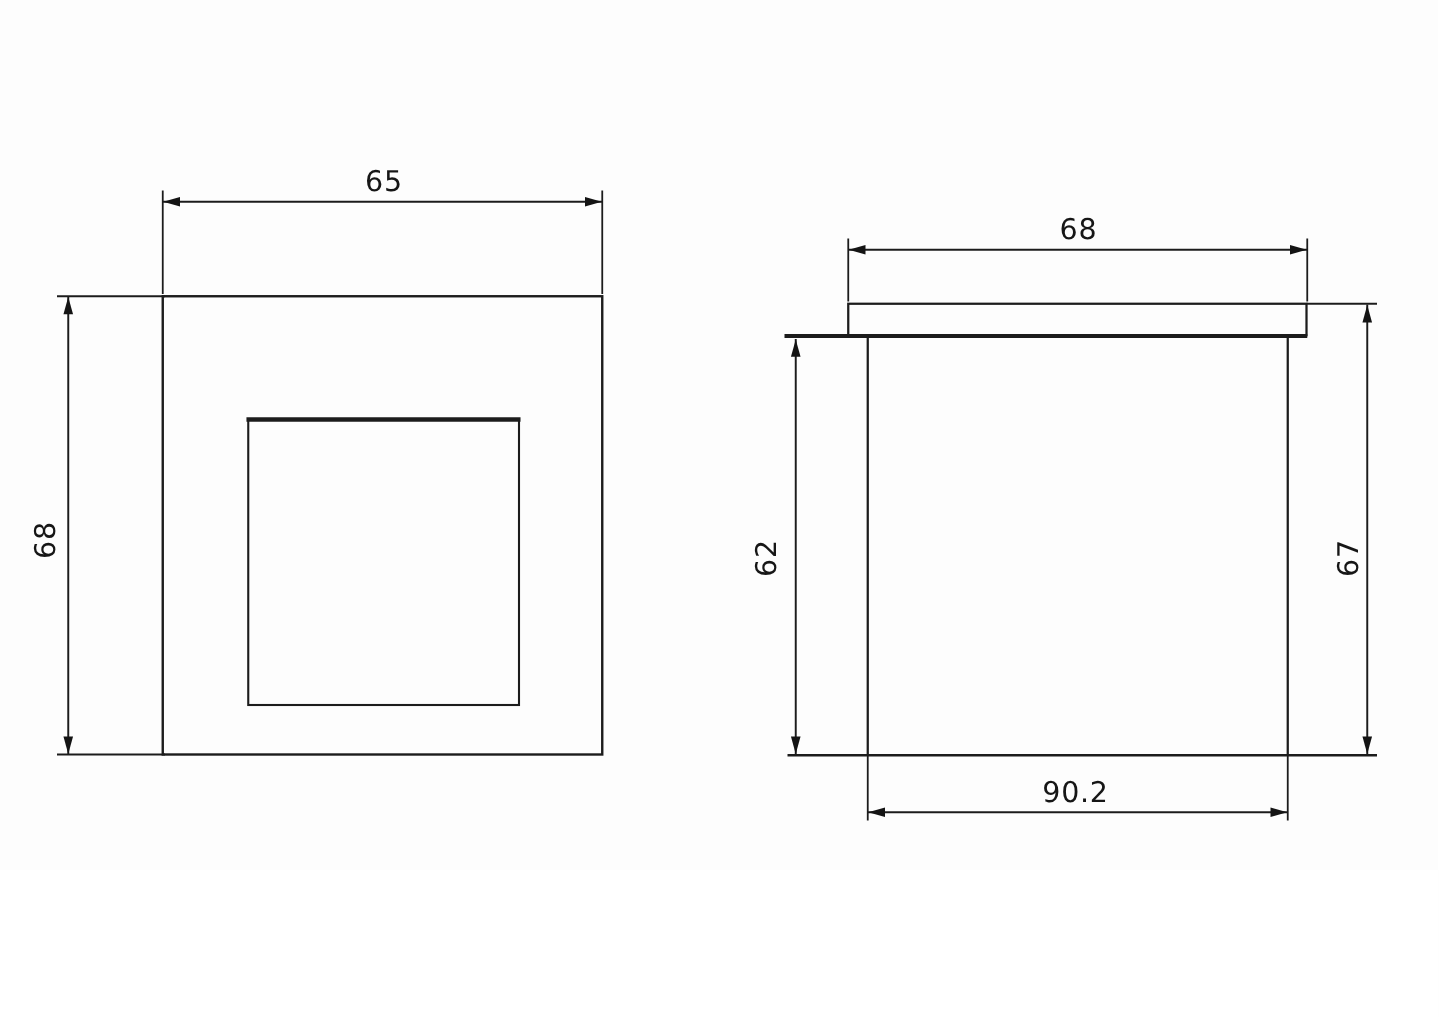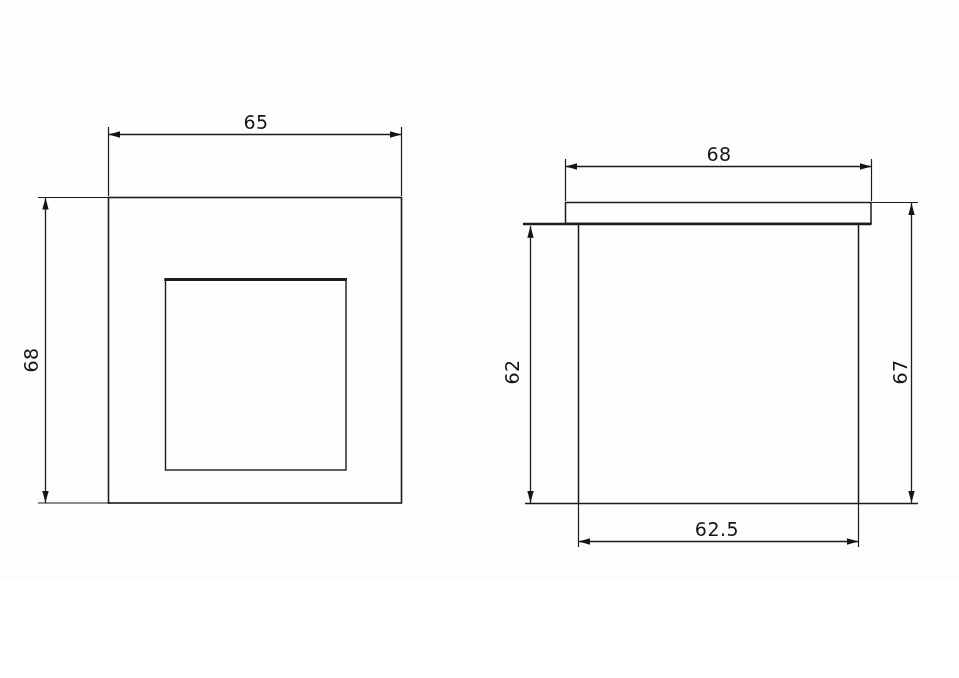--- a/index.html
+++ b/index.html
@@ -113,15 +113,15 @@
   <div class="dim-label" style="left:256px; top:122px;">65</div>
 
   <div class="dim-label vertical" style="left:31px; top:360px;">68</div>
 
   <div class="dim-label" style="left:719px; top:154px;">68</div>
 
   <div class="dim-label vertical" style="left:512px; top:372px;">62</div>
 
   <div class="dim-label vertical" style="left:900px; top:372px;">67</div>
 
-  <div class="dim-label" style="left:717px; top:529px;">62.5</div>
+  <div class="dim-label" style="left:717px; top:529px;">90.2</div>
 
 </div>
 
 </body></html>

